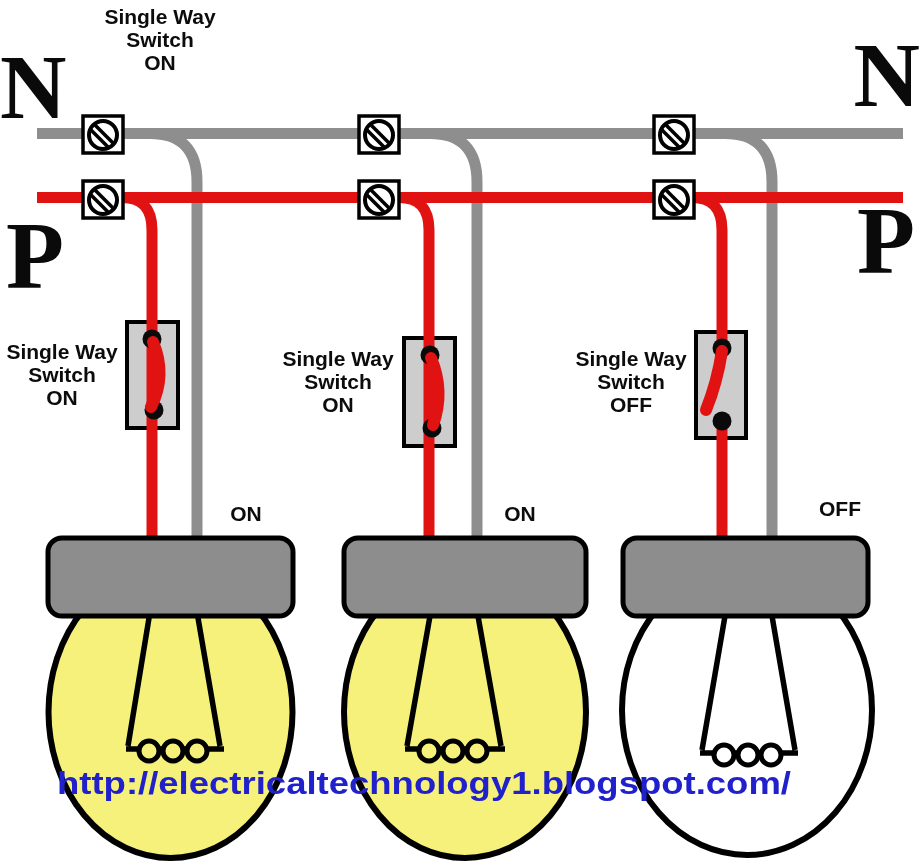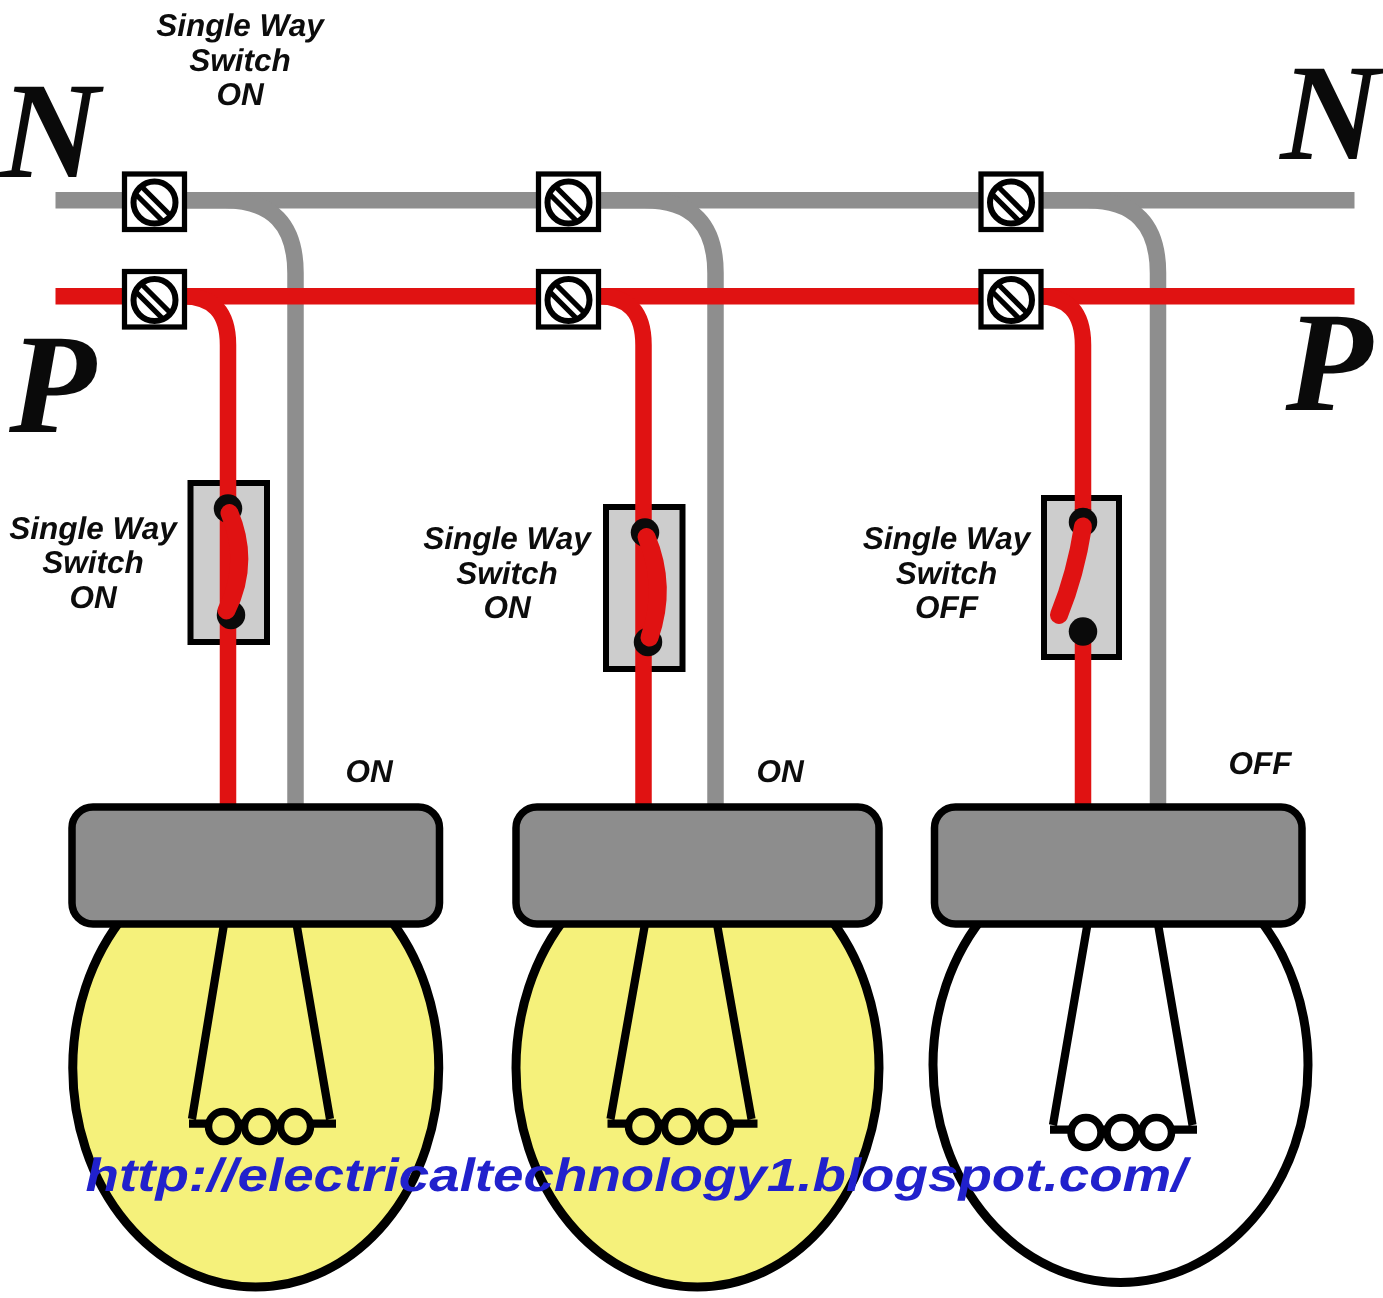--- a/index.html
+++ b/index.html
@@ -1,17 +1,17 @@
 <!DOCTYPE html>
 <html><head>
 <meta charset="utf-8">
 <style>
   html,body{margin:0;padding:0;background:#ffffff;}
   .stage{position:relative;width:922px;height:865px;background:#ffffff;overflow:hidden;
-         font-family:"Liberation Sans",sans-serif;font-style:italic;}
+         font-family:"Liberation Sans",sans-serif;}
   svg{display:block;}
   text{user-select:none;}
   .lbl{font-family:"Liberation Sans",sans-serif;font-weight:bold;font-size:21px;fill:#0c0c0c;text-anchor:middle;}
   .state-lbl{font-family:"Liberation Sans",sans-serif;font-weight:bold;font-size:21px;fill:#0c0c0c;text-anchor:middle;}
   .serif-letter{font-family:"Liberation Serif","DejaVu Serif",serif;font-weight:bold;fill:#0a0a0a;}
   .url-text{font-family:"Liberation Sans",sans-serif;font-weight:bold;font-size:31px;text-anchor:middle;}
   .wire{fill:none;stroke-width:11;stroke-linecap:butt;}
   .toggle{fill:none;stroke-width:12;stroke-linecap:round;}
   .term-box{fill:#ffffff;stroke:#000000;stroke-width:3.5;}
   .term-circle{fill:none;stroke:#000000;stroke-width:4;}

